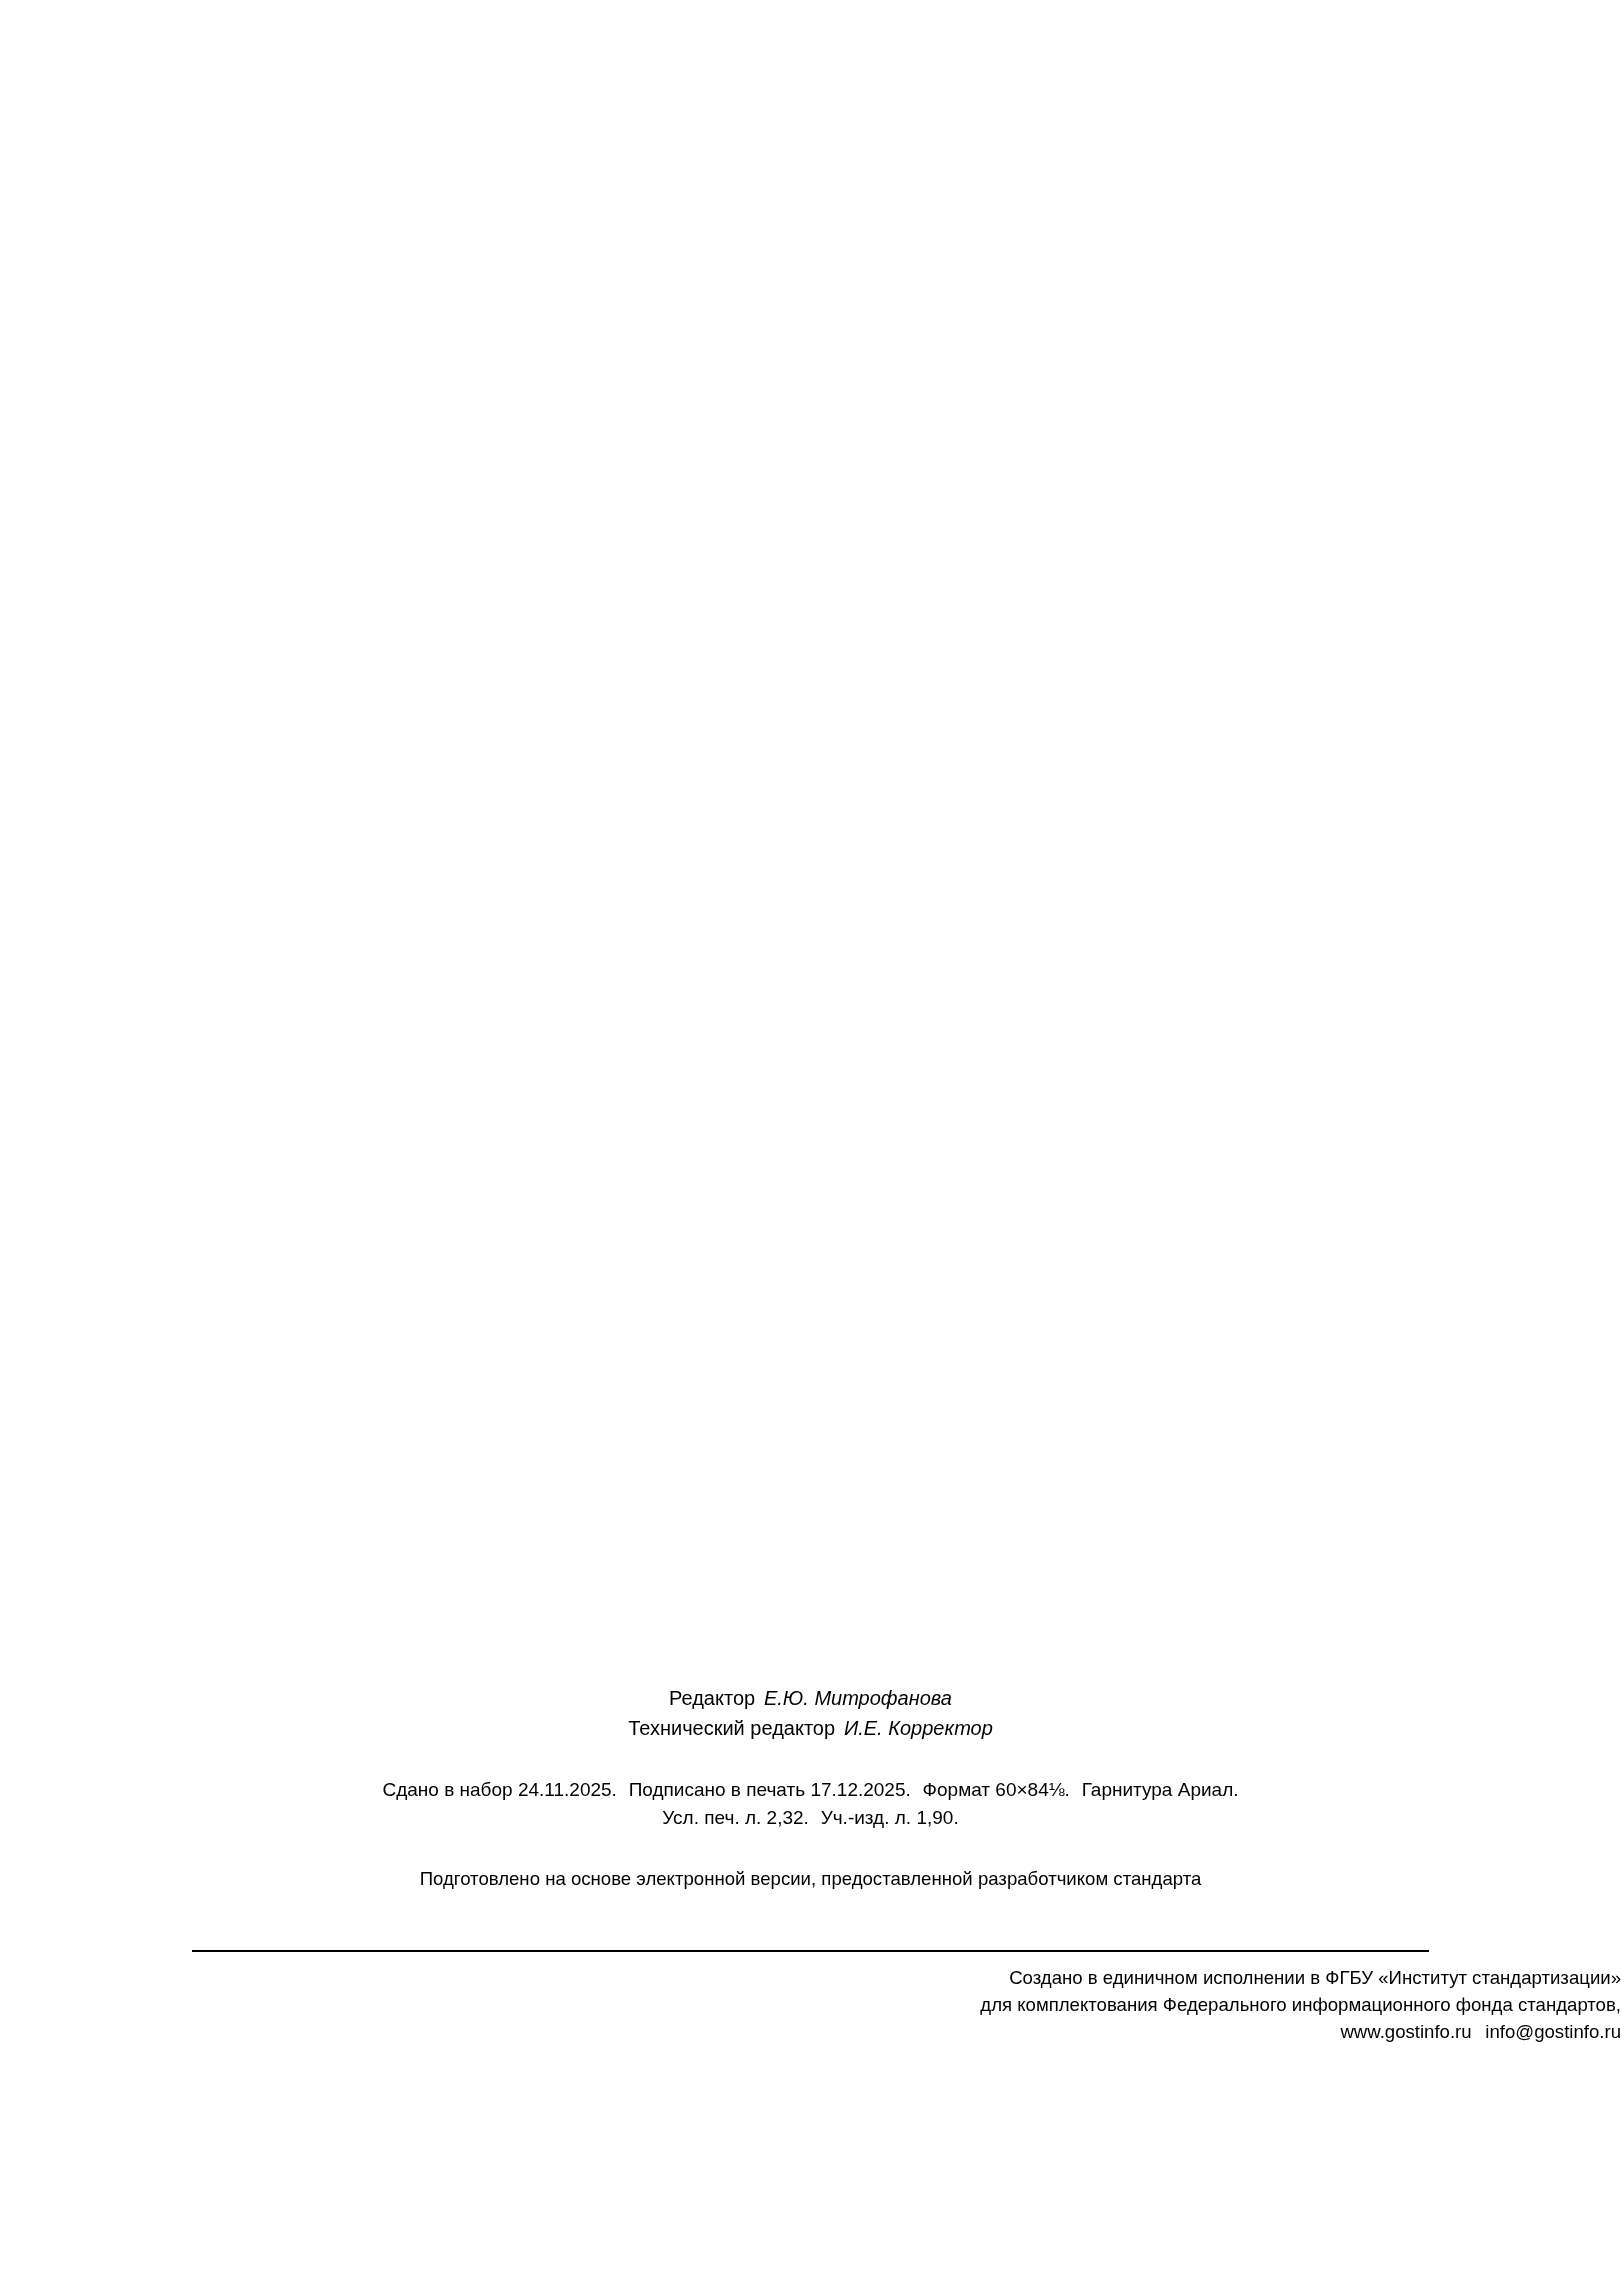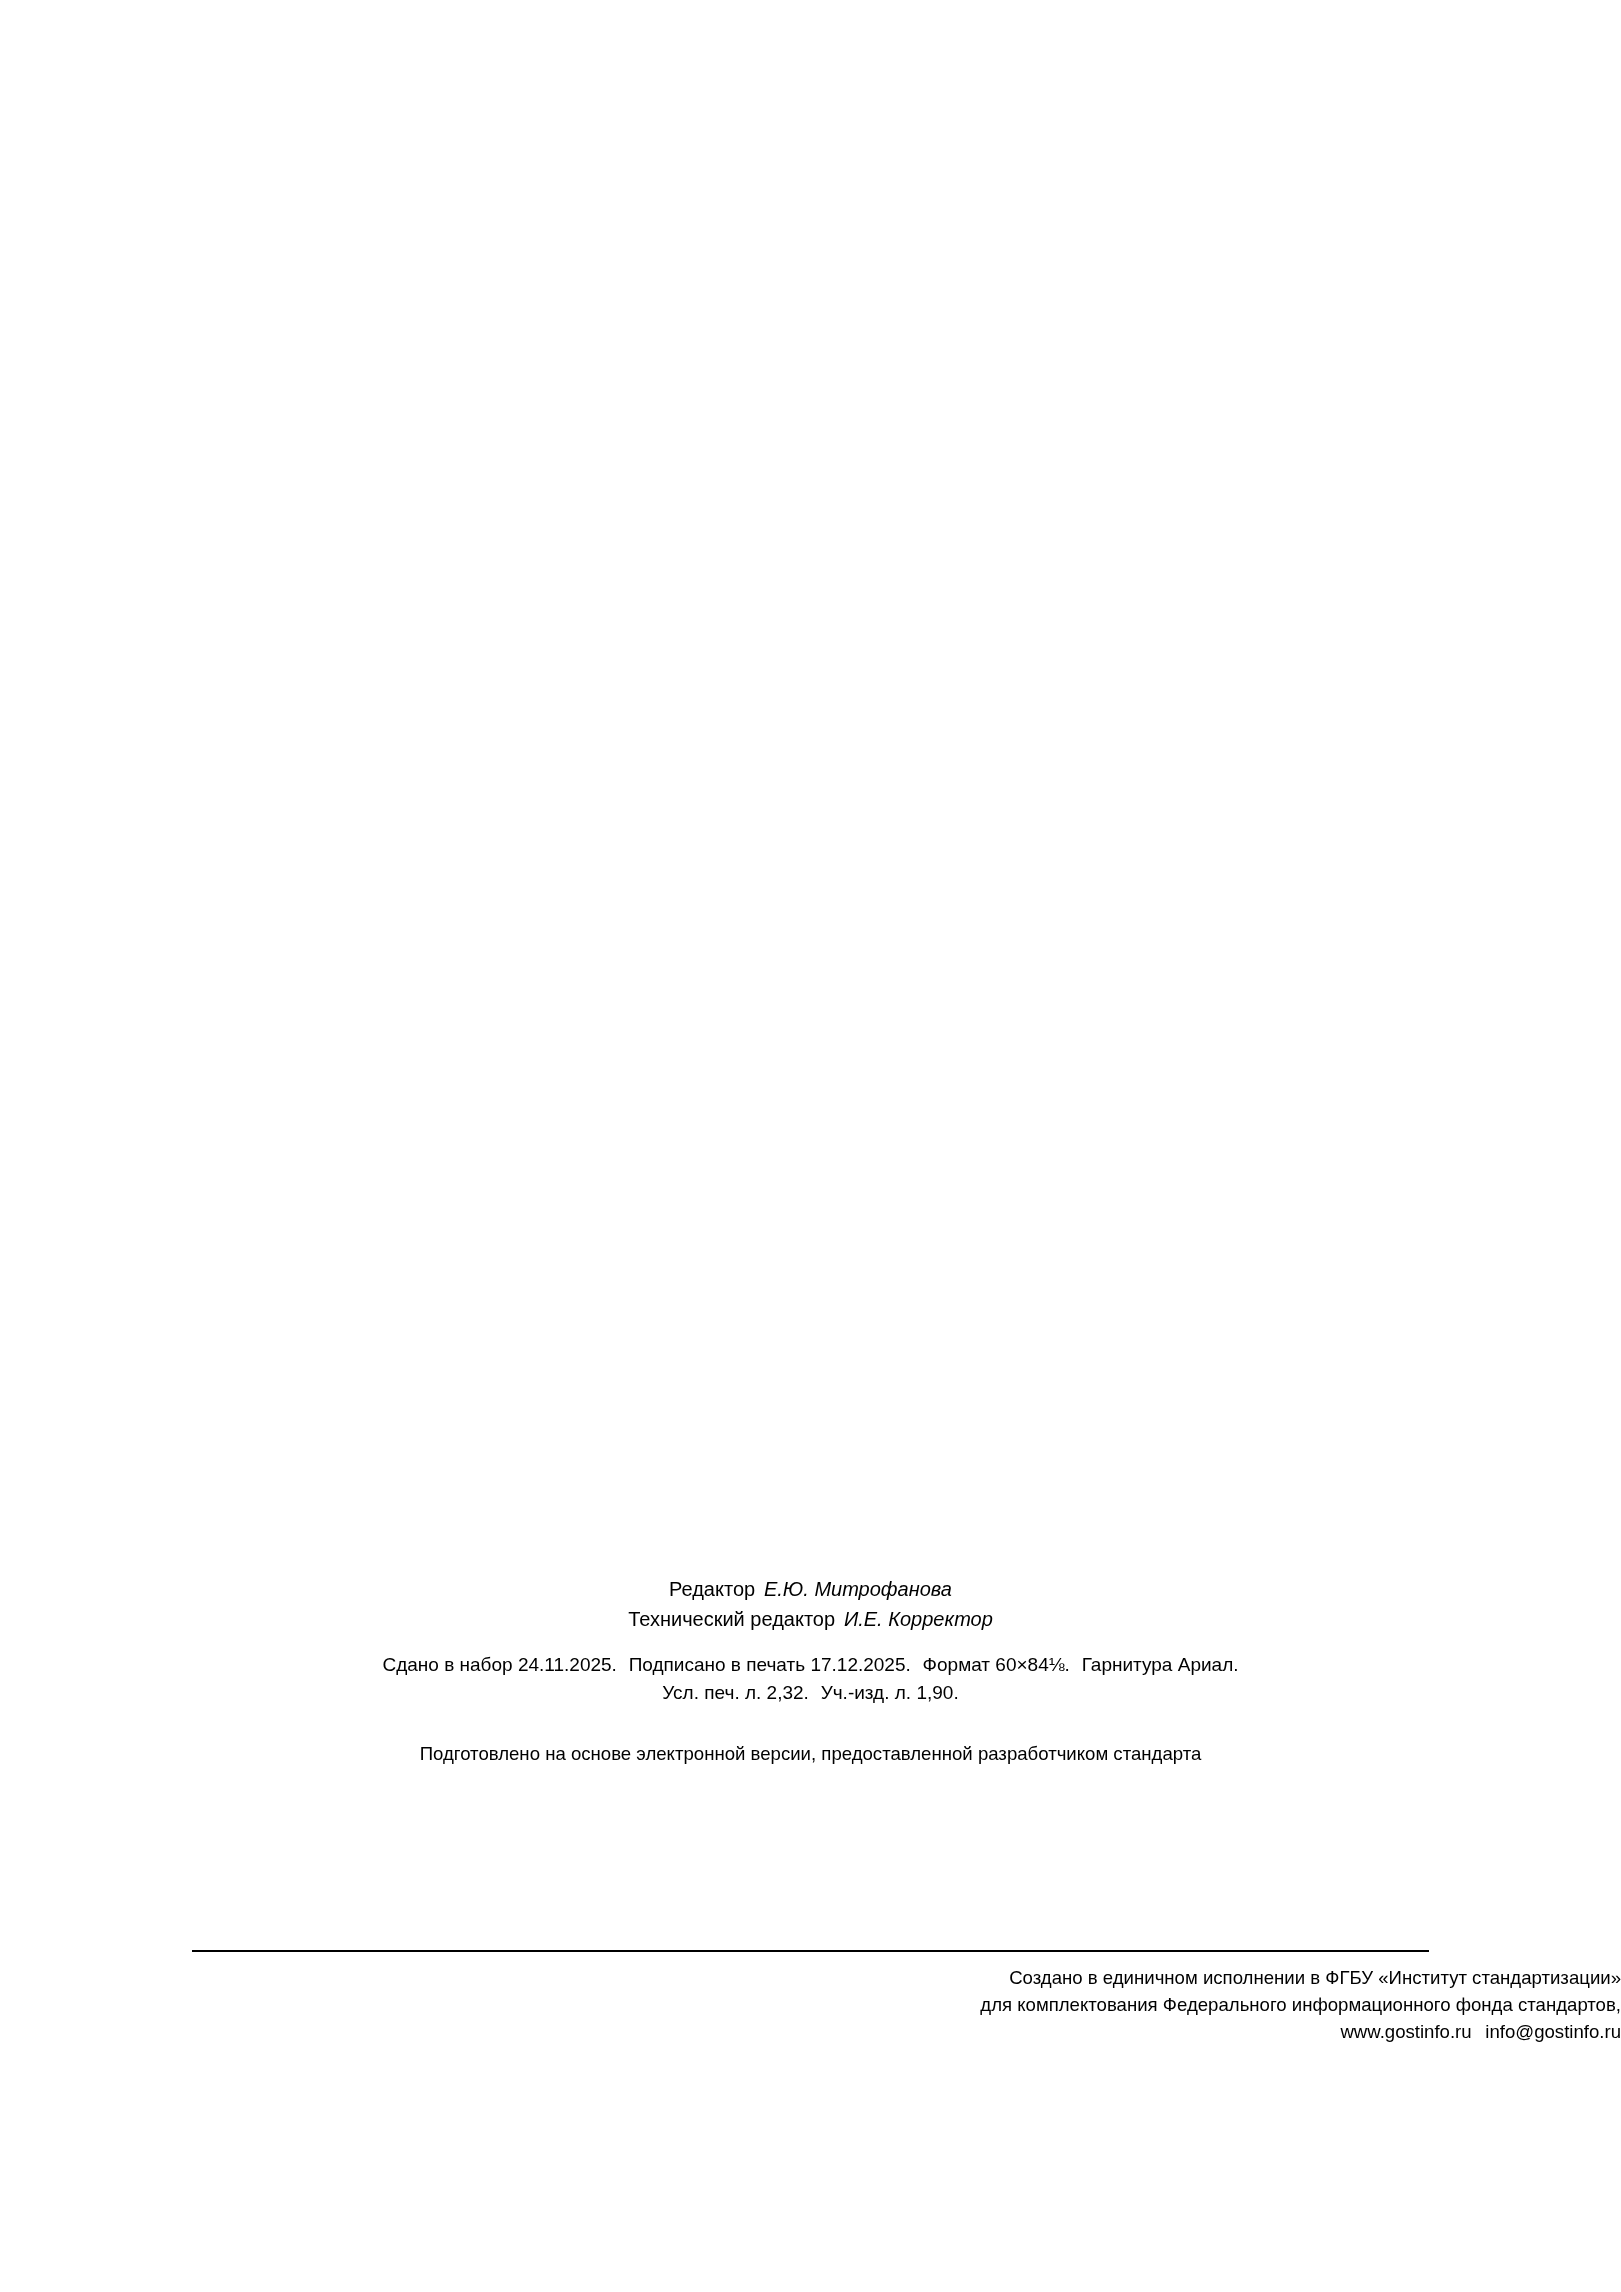--- a/index.html
+++ b/index.html
@@ -14,21 +14,21 @@
     background: #ffffff;
     font-family: "Liberation Sans", sans-serif;
     color: #000000;
     overflow: hidden;
   }
 
   .colophon {
     position: absolute;
     left: 0;
     right: 0;
-    top: 1574px;
+    top: 1683px;
     text-align: center;
   }
 
   .credits {
     font-size: 20px;
     line-height: 30px;
   }
   .credits .line {
     white-space: nowrap;
   }
@@ -37,21 +37,21 @@
   }
   .credits .person {
     font-style: italic;
   }
   .credits .gap {
     display: inline-block;
     width: 8.8px;
   }
 
   .print-info {
-    margin-top: 17px;
+    margin-top: 33px;
     font-size: 19px;
     line-height: 28px;
   }
   .print-info .sp {
     display: inline-block;
     width: 11.8px;
   }
 
   .note {
     margin-top: 34px;

